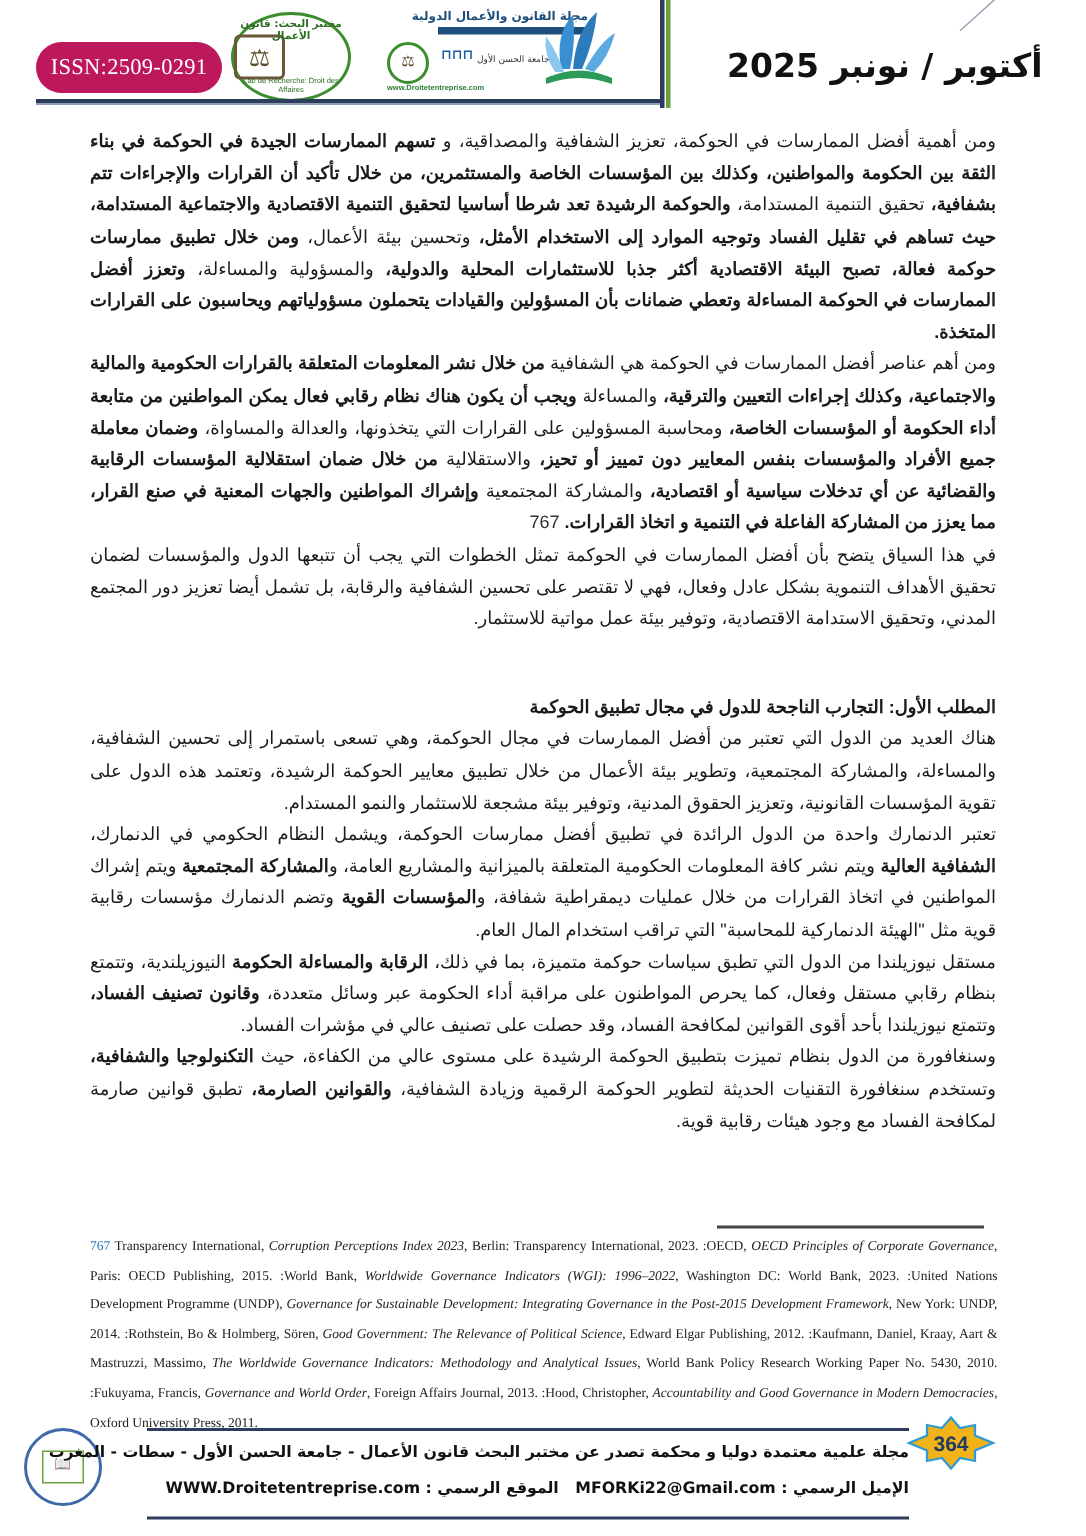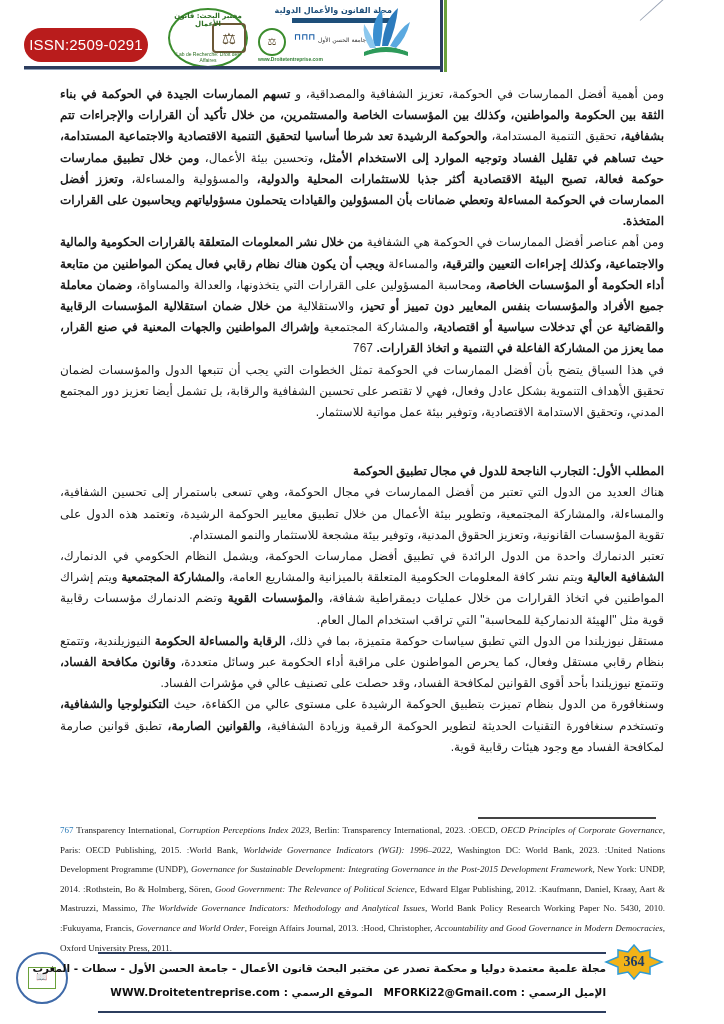--- a/index.html
+++ b/index.html
@@ -1,21 +1,21 @@
 <!DOCTYPE html>
 <html><head>
 <meta charset="utf-8">
 <style>
   html, body { margin: 0; padding: 0; background: #ffffff; }
   body { width: 724px; height: 1024px; position: relative; overflow: hidden; font-family: "DejaVu Sans", sans-serif; color: #111; }
 
   
   .header { position: absolute; top: 0; left: 0; width: 724px; height: 80px; }
-  .issn { position: absolute; left: 24px; top: 28px; width: 124px; height: 34px; background: #b91c1c; border-radius: 17px; color: #fff; font-family: Liberation Sans, sans-serif; font-size: 15px; line-height: 34px; text-align: center; letter-spacing: 0.2px; }
-  .seal { position: absolute; left: 168px; top: 8px; width: 80px; height: 60px; border-radius: 50%; border: 2px solid #3c8d2e; box-sizing: border-box; display: flex; align-items: center; justify-content: flex-end; }
+  .issn { position: absolute; left: 24px; top: 28px; width: 124px; height: 34px; background: #be185d; border-radius: 17px; color: #fff; font-family: Liberation Serif, serif; font-size: 15px; line-height: 34px; text-align: center; letter-spacing: 0.2px; }
+  .seal { position: absolute; left: 154px; top: 8px; width: 80px; height: 60px; border-radius: 50%; border: 2px solid #3c8d2e; box-sizing: border-box; display: flex; align-items: center; justify-content: flex-start; }
   .seal-inner { width: 30px; height: 26px; border: 2px solid #6b5836; border-radius: 4px; display:flex; align-items:center; justify-content:center; font-size: 16px; color: #5a4a2c; }
   .seal-ring-text { position: absolute; top: 2px; left: 0; width: 100%; text-align: center; font-size: 7px; color: #2c6e22; font-weight: bold; }
   .seal-ring-text-bottom { position: absolute; bottom: 3px; left: 0; width: 100%; text-align: center; font-size: 5px; color: #2c6e22; font-family: "Liberation Sans", sans-serif; }
 
   .banner { position: absolute; left: 256px; top: 6px; width: 150px; height: 60px; }
   .banner-title { position: absolute; right: 14px; top: 0; font-size: 8px; font-weight: bold; color: #1e4f7a; direction: rtl; white-space: nowrap; }
   .banner-sub { position: absolute; right: 14px; top: 12px; width: 100px; height: 5px; background: #1e4f7a; }
   .banner-small-seal { position: absolute; left: 2px; top: 22px; width: 28px; height: 28px; border-radius: 50%; border: 2px solid #3c8d2e; box-sizing: border-box; font-size: 10px; text-align: center; line-height: 24px; color: #5a4a2c; }
   .banner-uni { position: absolute; left: 38px; top: 26px; font-size: 9px; color: #1b5fa7; font-weight: bold; }
   .banner-uni2 { position: absolute; left: 62px; top: 30px; font-size: 6px; color: #333; direction: rtl; }
@@ -47,21 +47,21 @@
 
   
   .footer-seal { position: absolute; left: 16px; top: 952px; width: 52px; height: 52px; border-radius: 50%; border: 2px solid #3f6aa8; box-sizing: border-box; display:flex; align-items:center; justify-content:center; }
   .footer-seal-inner { width: 26px; height: 20px; border: 1px solid #6aa13a; font-size: 9px; text-align:center; line-height: 18px; color: #2e6b36; }
   .footer-rule-top { position: absolute; left: 98px; top: 952px; width: 508px; height: 2px; background: #2c3d5e; }
   .footer-rule-bot { position: absolute; left: 98px; top: 1011px; width: 508px; height: 2px; background: #2c3d5e; }
   .footer-line1 { position: absolute; left: 98px; top: 962px; width: 508px; direction: rtl; text-align: center; font-size: 10.5px; font-weight: bold; color: #111; white-space: nowrap; }
   .footer-line2 { position: absolute; left: 98px; top: 986px; width: 508px; direction: rtl; text-align: right; font-size: 10.5px; font-weight: bold; color: #111; white-space: nowrap; }
   .footer-line2 .ltr { direction: ltr; unicode-bidi: embed; font-family: "DejaVu Sans", sans-serif; }
   .page-badge { position: absolute; left: 604px; top: 944px; width: 60px; height: 36px; }
-  .page-badge .num { position: absolute; left: 0; top: 0; width: 60px; height: 36px; line-height: 36px; text-align: center; font-family: Liberation Serif, serif; font-weight: bold; font-size: 14px; color: #1f3c66; }
+  .page-badge .num { position: absolute; left: 0; top: 0; width: 60px; height: 36px; line-height: 36px; text-align: center; font-family: Liberation Sans, sans-serif; font-weight: bold; font-size: 14px; color: #1f3c66; }
 </style>
 </head>
 <body>
 
 <div class="header">
   <div class="issn">ISSN:2509-0291</div>
 
   <div class="seal">
     <div class="seal-ring-text">مختبر البحث: قانون الأعمال</div>
     <div class="seal-inner">⚖</div>
@@ -86,31 +86,32 @@
     <path d="M10 46 Q2 34 4 22 Q12 34 16 46 Z" fill="#8cc8ee"></path>
   </svg>
 
   <div class="header-bars">
     <div class="b1"></div>
       <div class="b2"></div>
   </div>
   <div class="header-rule"></div>
   <div class="header-rule2"></div>
 
+  <div class="date-line">أكتوبر / نونبر 2025</div>
   <div class="diag"></div>
 </div>
 
 <div class="content" id="article-body">
     <p><span>ومن أهمية أفضل الممارسات في الحوكمة، تعزيز الشفافية والمصداقية، و </span><b>تسهم الممارسات الجيدة في الحوكمة في بناء الثقة بين الحكومة والمواطنين، وكذلك بين المؤسسات الخاصة والمستثمرين، من خلال تأكيد أن القرارات والإجراءات تتم بشفافية،</b><span> تحقيق التنمية المستدامة، </span><b>والحوكمة الرشيدة تعد شرطا أساسيا لتحقيق التنمية الاقتصادية والاجتماعية المستدامة، حيث تساهم في تقليل الفساد وتوجيه الموارد إلى الاستخدام الأمثل،</b><span> وتحسين بيئة الأعمال، </span><b>ومن خلال تطبيق ممارسات حوكمة فعالة، تصبح البيئة الاقتصادية أكثر جذبا للاستثمارات المحلية والدولية،</b><span> والمسؤولية والمساءلة، </span><b>وتعزز أفضل الممارسات في الحوكمة المساءلة وتعطي ضمانات بأن المسؤولين والقيادات يتحملون مسؤولياتهم ويحاسبون على القرارات المتخذة.</b></p>
     <p><span>ومن أهم عناصر أفضل الممارسات في الحوكمة هي الشفافية </span><b>من خلال نشر المعلومات المتعلقة بالقرارات الحكومية والمالية والاجتماعية، وكذلك إجراءات التعيين والترقية،</b><span> والمساءلة </span><b>ويجب أن يكون هناك نظام رقابي فعال يمكن المواطنين من متابعة أداء الحكومة أو المؤسسات الخاصة،</b><span> ومحاسبة المسؤولين على القرارات التي يتخذونها، والعدالة والمساواة، </span><b>وضمان معاملة جميع الأفراد والمؤسسات بنفس المعايير دون تمييز أو تحيز،</b><span> والاستقلالية </span><b>من خلال ضمان استقلالية المؤسسات الرقابية والقضائية عن أي تدخلات سياسية أو اقتصادية،</b><span> والمشاركة المجتمعية </span><b>وإشراك المواطنين والجهات المعنية في صنع القرار، مما يعزز من المشاركة الفاعلة في التنمية و اتخاذ القرارات.</b><span class="fn-ref"> 767</span></p>
     <p><span>في هذا السياق يتضح بأن أفضل الممارسات في الحوكمة تمثل الخطوات التي يجب أن تتبعها الدول والمؤسسات لضمان تحقيق الأهداف التنموية بشكل عادل وفعال، فهي لا تقتصر على تحسين الشفافية والرقابة، بل تشمل أيضا تعزيز دور المجتمع المدني، وتحقيق الاستدامة الاقتصادية، وتوفير بيئة عمل مواتية للاستثمار.</span></p>
     <p class="heading"><b>المطلب الأول: التجارب الناجحة للدول في مجال تطبيق الحوكمة</b></p>
     <p><span>هناك العديد من الدول التي تعتبر من أفضل الممارسات في مجال الحوكمة، وهي تسعى باستمرار إلى تحسين الشفافية، والمساءلة، والمشاركة المجتمعية، وتطوير بيئة الأعمال من خلال تطبيق معايير الحوكمة الرشيدة، وتعتمد هذه الدول على تقوية المؤسسات القانونية، وتعزيز الحقوق المدنية، وتوفير بيئة مشجعة للاستثمار والنمو المستدام.</span></p>
     <p><span>تعتبر الدنمارك واحدة من الدول الرائدة في تطبيق أفضل ممارسات الحوكمة، ويشمل النظام الحكومي في الدنمارك، </span><b>الشفافية العالية</b><span> ويتم نشر كافة المعلومات الحكومية المتعلقة بالميزانية والمشاريع العامة، و</span><b>المشاركة المجتمعية</b><span> ويتم إشراك المواطنين في اتخاذ القرارات من خلال عمليات ديمقراطية شفافة، و</span><b>المؤسسات القوية</b><span> وتضم الدنمارك مؤسسات رقابية قوية مثل "الهيئة الدنماركية للمحاسبة" التي تراقب استخدام المال العام.</span></p>
-    <p><span>مستقل نيوزيلندا من الدول التي تطبق سياسات حوكمة متميزة، بما في ذلك، </span><b>الرقابة والمساءلة الحكومة</b><span> النيوزيلندية، وتتمتع بنظام رقابي مستقل وفعال، كما يحرص المواطنون على مراقبة أداء الحكومة عبر وسائل متعددة، </span><b>وقانون مكافحة الفساد،</b><span> وتتمتع نيوزيلندا بأحد أقوى القوانين لمكافحة الفساد، وقد حصلت على تصنيف عالي في مؤشرات الفساد.</span></p>
+    <p><span>مستقل نيوزيلندا من الدول التي تطبق سياسات حوكمة متميزة، بما في ذلك، </span><b>الرقابة والمساءلة الحكومة</b><span> النيوزيلندية، وتتمتع بنظام رقابي مستقل وفعال، كما يحرص المواطنون على مراقبة أداء الحكومة عبر وسائل متعددة، </span><b>وقانون تصنيف الفساد،</b><span> وتتمتع نيوزيلندا بأحد أقوى القوانين لمكافحة الفساد، وقد حصلت على تصنيف عالي في مؤشرات الفساد.</span></p>
     <p><span>وسنغافورة من الدول بنظام تميزت بتطبيق الحوكمة الرشيدة على مستوى عالي من الكفاءة، حيث </span><b>التكنولوجيا والشفافية،</b><span> وتستخدم سنغافورة التقنيات الحديثة لتطوير الحوكمة الرقمية وزيادة الشفافية، </span><b>والقوانين الصارمة،</b><span> تطبق قوانين صارمة لمكافحة الفساد مع وجود هيئات رقابية قوية.</span></p>
   </div>
 
 <div class="fn-rule"></div>
 <div class="footnotes" id="footnotes">
     <div><span class="fn-num">767</span><span> Transparency International, </span><i>Corruption Perceptions Index 2023</i><span>, Berlin: Transparency International, 2023. :OECD, </span><i>OECD Principles of Corporate Governance</i><span>, Paris: OECD Publishing, 2015. :World Bank, </span><i>Worldwide Governance Indicators (WGI): 1996–2022</i><span>, Washington DC: World Bank, 2023. :United Nations Development Programme (UNDP), </span><i>Governance for Sustainable Development: Integrating Governance in the Post-2015 Development Framework</i><span>, New York: UNDP, 2014. :Rothstein, Bo &amp; Holmberg, Sören, </span><i>Good Government: The Relevance of Political Science</i><span>, Edward Elgar Publishing, 2012. :Kaufmann, Daniel, Kraay, Aart &amp; Mastruzzi, Massimo, </span><i>The Worldwide Governance Indicators: Methodology and Analytical Issues</i><span>, World Bank Policy Research Working Paper No. 5430, 2010. :Fukuyama, Francis, </span><i>Governance and World Order</i><span>, Foreign Affairs Journal, 2013. :Hood, Christopher, </span><i>Accountability and Good Governance in Modern Democracies</i><span>, Oxford University Press, 2011.</span></div>
   </div>
 
 <div class="footer-seal">
   <div class="footer-seal-inner">📖</div>

